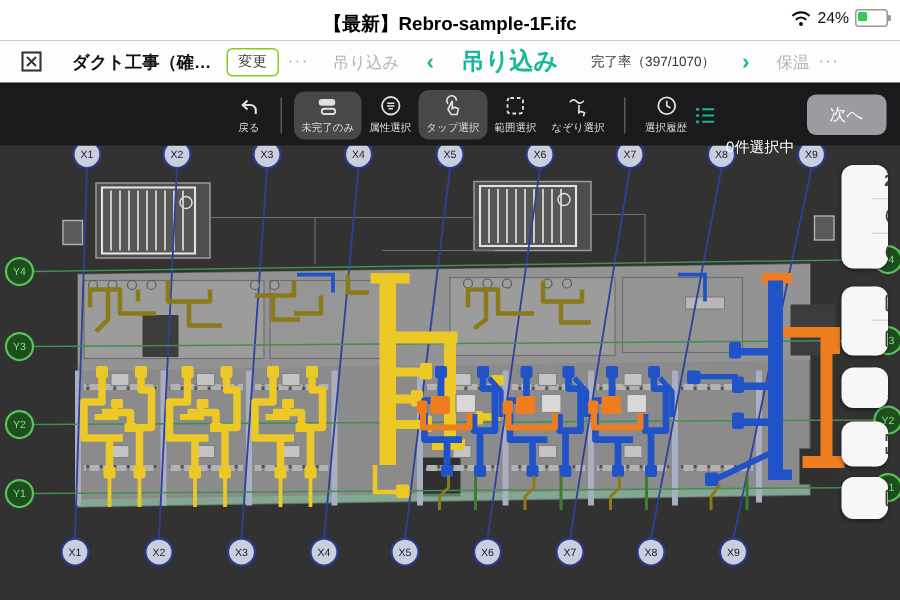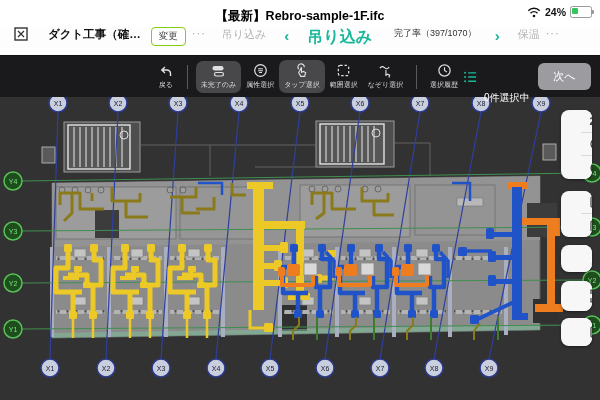--- a/index.html
+++ b/index.html
@@ -4,27 +4,27 @@
 <style>
   html,body{margin:0;padding:0;}
   body{width:600px;height:400px;position:relative;overflow:hidden;
        font-family:"Liberation Sans", sans-serif;background:#323232;}
   
   .status-bar{position:absolute;left:0;top:0;width:600px;height:27px;background:#ffffff;}
   .status-left{position:absolute;left:10px;top:7px;font-size:10.5px;font-weight:bold;color:#111;}
   .status-left .date{font-weight:bold;margin-left:8px;}
   .app-title{position:absolute;left:0;right:0;top:8px;text-align:center;font-size:12.5px;font-weight:bold;color:#000;}
   .status-right{position:absolute;right:8px;top:6px;display:flex;align-items:center;gap:4px;}
-  .battery-pct{font-size:10.5px;font-weight:bold;color:#111;}
+  .battery-pct{font-size:10.5px;font-weight:normal;color:#111;}
   .battery-shell{width:20px;height:10px;border:1px solid #9a9a9a;border-radius:2.5px;position:relative;}
   .battery-fill{position:absolute;left:1px;top:1px;width:6px;height:6px;background:#34c759;border-radius:1px;}
   .battery-nub{position:absolute;right:-3px;top:2.5px;width:2px;height:4px;background:#9a9a9a;border-radius:0 1px 1px 0;}
   
   .process-bar{position:absolute;left:0;top:27px;width:600px;height:29px;background:#fdfdfd;
-               display:flex;align-items:flex-start;border-bottom:1px solid #111;box-sizing:border-box;}
+               display:flex;align-items:center;border-bottom:1px solid #111;box-sizing:border-box;}
   .pb-close{margin-left:14px;width:14px;height:14px;flex:0 0 auto;}
   .pb-project{margin-left:20px;font-size:11.5px;font-weight:bold;color:#111;white-space:nowrap;}
   .pb-change{margin-left:10px;font-size:9.5px;color:#444;border:1px solid #84cc16;border-radius:4px;padding:2px 7px;background:#fff;}
   .pb-dots{margin-left:6px;color:#a9a9a9;font-size:11px;letter-spacing:1px;}
   .pb-step{font-size:11px;color:#b4b4b4;white-space:nowrap;}
   .pb-step.prev{margin-left:16px;}
   .pb-chev{color:#19b89a;font-size:15px;margin:0 18px;font-weight:bold;}
   .pb-current{color:#19b89a;font-size:16px;font-weight:bold;white-space:nowrap;}
   .pb-completion{margin-left:22px;font-size:9px;color:#333;white-space:nowrap;}
   

